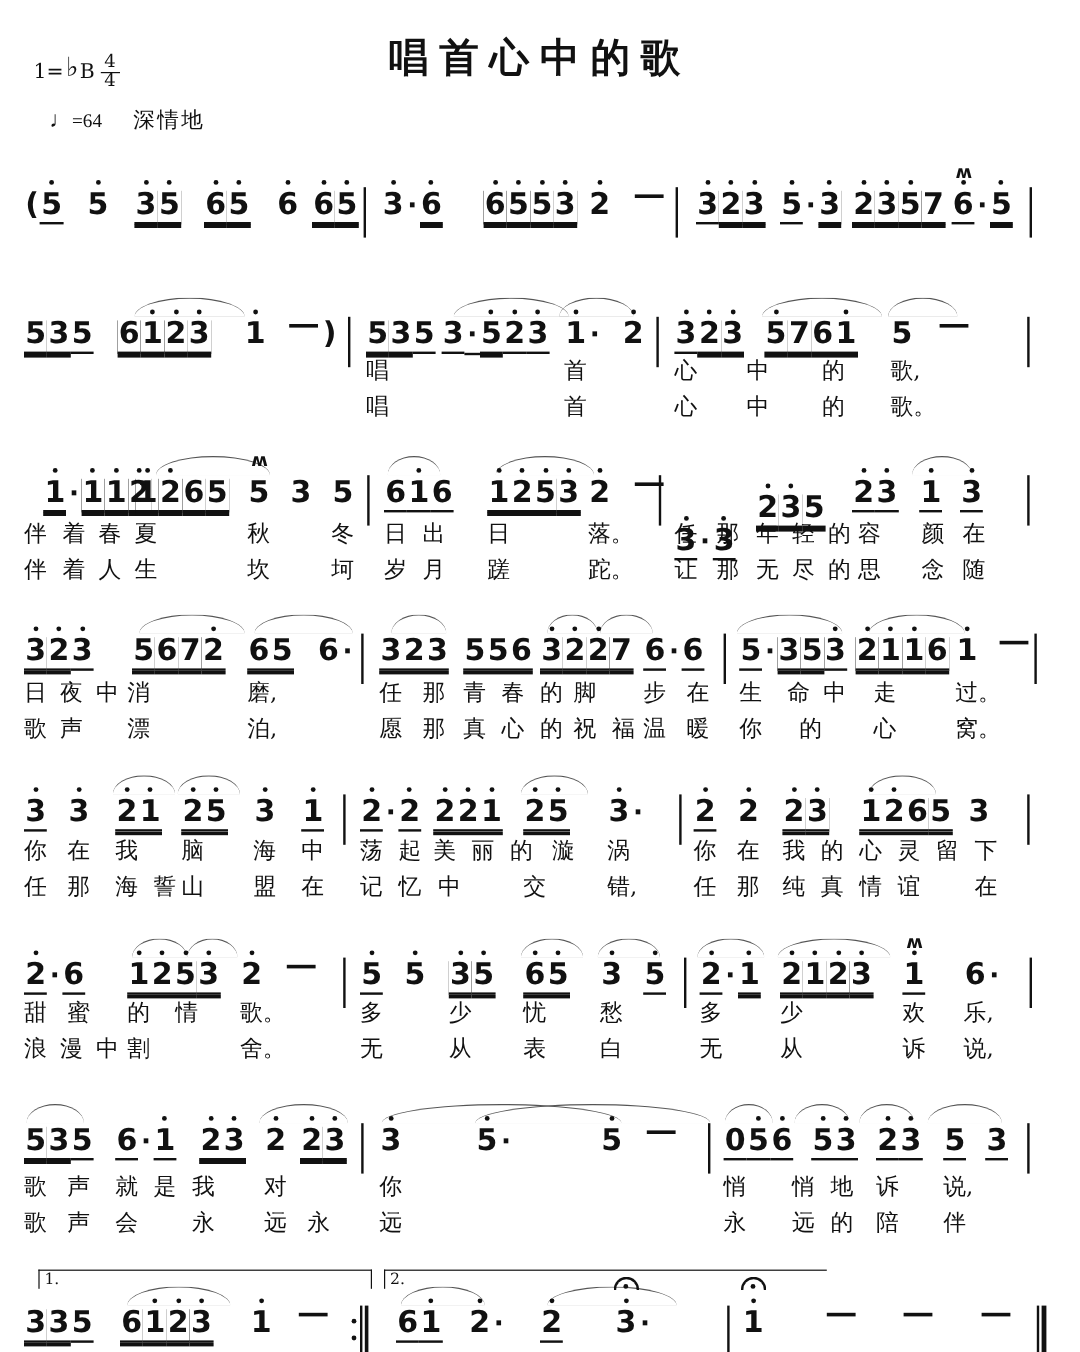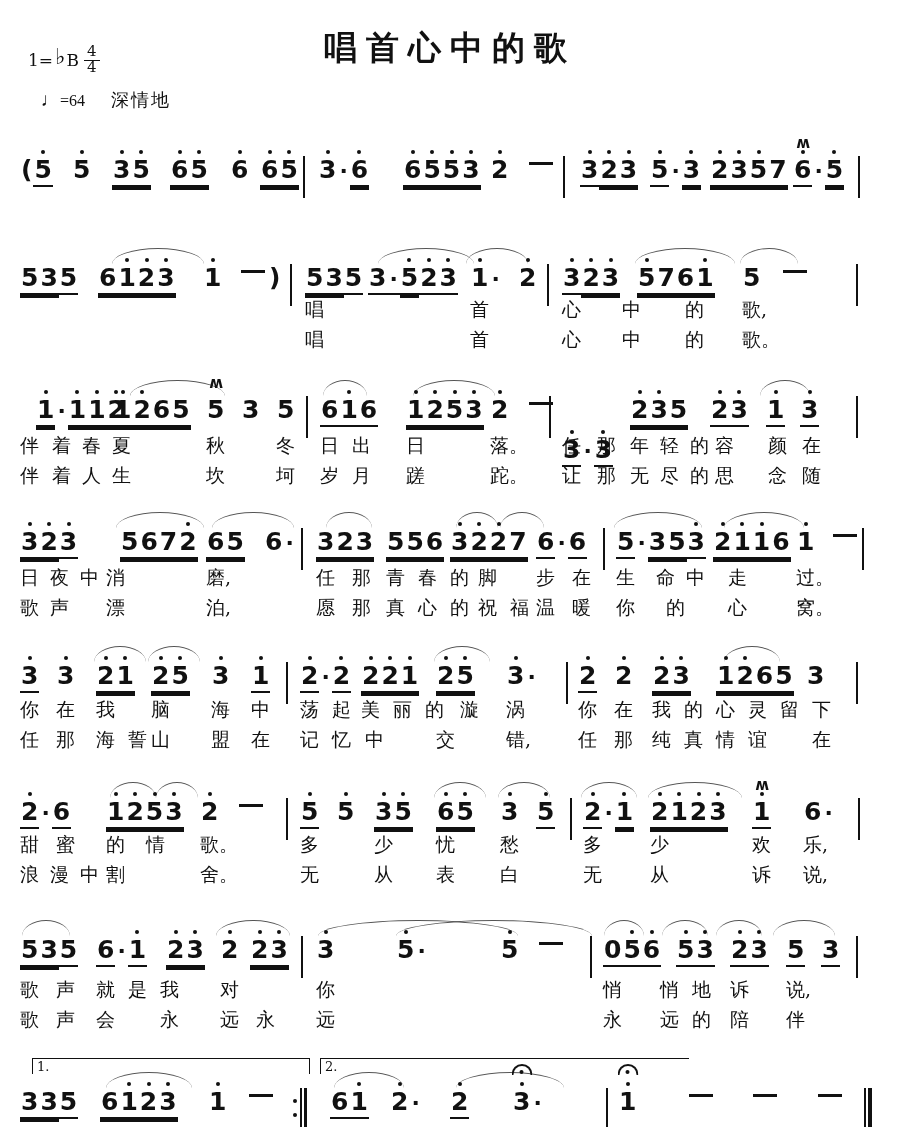--- a/index.html
+++ b/index.html
@@ -145,21 +145,21 @@
         <div class="cell" style="left: 206px; top: 16px;"><span class="note">5<span class="mord">ʍ</span></span></div>
         <div class="cell" style="left: 241px; top: 16px;"><span class="note">3</span></div>
         <div class="cell" style="left: 276px; top: 16px;"><span class="note">5</span></div>
         <div class="bar" style="left: 306px; top: 16px;"></div>
         <div class="cell" style="left: 320px; top: 16px;"><span class="note u1">6</span><span class="note u1">1<span class="da"></span></span><span class="note u1">6</span></div>
         <div class="cell" style="left: 406px; top: 16px;"><span class="note u2">1<span class="da"></span></span><span class="note u2">2<span class="da"></span></span><span class="note u2">5<span class="da"></span></span><span class="note u2">3<span class="da"></span></span></div>
         <div class="cell" style="left: 490px; top: 16px;"><span class="note">2<span class="da"></span></span></div>
         <div class="cell" style="left: 526px; top: 16px;"><span class="dashg"></span></div>
         <div class="bar" style="left: 549px; top: 16px;"></div>
         <div class="cell" style="left: 562px; top: 16px; margin-top: 40px;"><span class="note u1">3<span class="da"></span></span><span class="note dotg">·</span><span class="note u1">3<span class="da"></span></span></div>
-        <div class="cell" style="left: 630px; top: 16px; text-decoration: underline;"><span class="note u2">2<span class="da"></span></span><span class="note u2">3<span class="da"></span></span><span class="note u2">5</span></div>
+        <div class="cell" style="left: 630px; top: 29px; text-decoration: underline;"><span class="note u2">2<span class="da"></span></span><span class="note u2">3<span class="da"></span></span><span class="note u2">5</span></div>
         <div class="cell" style="left: 710px; top: 16px;"><span class="note u1">2<span class="da"></span></span><span class="note u1">3<span class="da"></span></span></div>
         <div class="cell" style="left: 766px; top: 16px;"><span class="note u1">1<span class="da"></span></span></div>
         <div class="cell" style="left: 800px; top: 16px;"><span class="note u1">3<span class="da"></span></span></div>
         <div class="bar" style="left: 856px; top: 16px;"></div>
         <span class="lyr" style="left: 20px; top: 56px;">伴</span>
         <span class="lyr" style="left: 52px; top: 56px;">着</span>
         <span class="lyr" style="left: 82px; top: 56px;">春</span>
         <span class="lyr" style="left: 112px; top: 56px;">夏</span>
         <span class="lyr" style="left: 206px; top: 56px;">秋</span>
         <span class="lyr" style="left: 276px; top: 56px;">冬</span>
@@ -196,21 +196,21 @@
       </div>
       <div class="mline" style="top: 512px;">
         <div class="slur" style="left: 116px; width: 88px; top: 0px;"></div>
         <div class="slur" style="left: 212px; width: 82px; top: 0px;"></div>
         <div class="slur" style="left: 326px; width: 46px; top: 0px;"></div>
         <div class="slur" style="left: 456px; width: 42px; top: 0px;"></div>
         <div class="slur" style="left: 500px; width: 44px; top: 0px;"></div>
         <div class="slur" style="left: 614px; width: 88px; top: 0px;"></div>
         <div class="slur" style="left: 724px; width: 80px; top: 0px;"></div>
         <div class="cell" style="left: 20px; top: 16px;"><span class="note u2">3<span class="da"></span></span><span class="note u2">2<span class="da"></span></span><span class="note u1">3<span class="da"></span></span></div>
-        <div class="cell" style="left: 120px; top: 16px;"><span class="note u2">5</span><span class="note u2">6</span><span class="note u2">7</span><span class="note u2">2<span class="da"></span></span></div>
+        <div class="cell" style="left: 110px; top: 16px;"><span class="note u2">5</span><span class="note u2">6</span><span class="note u2">7</span><span class="note u2">2<span class="da"></span></span></div>
         <div class="cell" style="left: 206px; top: 16px;"><span class="note u2">6</span><span class="note u2">5</span></div>
         <div class="cell" style="left: 264px; top: 16px;"><span class="note">6</span><span class="note dotg">·</span></div>
         <div class="bar" style="left: 301px; top: 16px;"></div>
         <div class="cell" style="left: 316px; top: 16px;"><span class="note u2">3</span><span class="note u2">2</span><span class="note u2">3</span></div>
         <div class="cell" style="left: 386px; top: 16px;"><span class="note u2">5</span><span class="note u2">5</span><span class="note u2">6</span></div>
         <div class="cell" style="left: 450px; top: 16px;"><span class="note u2">3<span class="da"></span></span><span class="note u2">2<span class="da"></span></span><span class="note u2">2<span class="da"></span></span><span class="note u2">7</span></div>
         <div class="cell" style="left: 536px; top: 16px;"><span class="note u1">6</span><span class="note dotg">·</span><span class="note u1">6</span></div>
         <div class="bar" style="left: 603px; top: 16px;"></div>
         <div class="cell" style="left: 616px; top: 16px;"><span class="note u1">5</span><span class="note dotg">·</span><span class="note u2">3</span><span class="note u2">5</span><span class="note u1">3<span class="da"></span></span></div>
         <div class="cell" style="left: 713px; top: 16px;"><span class="note u2">2<span class="da"></span></span><span class="note u2">1<span class="da"></span></span><span class="note u2">1<span class="da"></span></span><span class="note u2">6</span></div>

